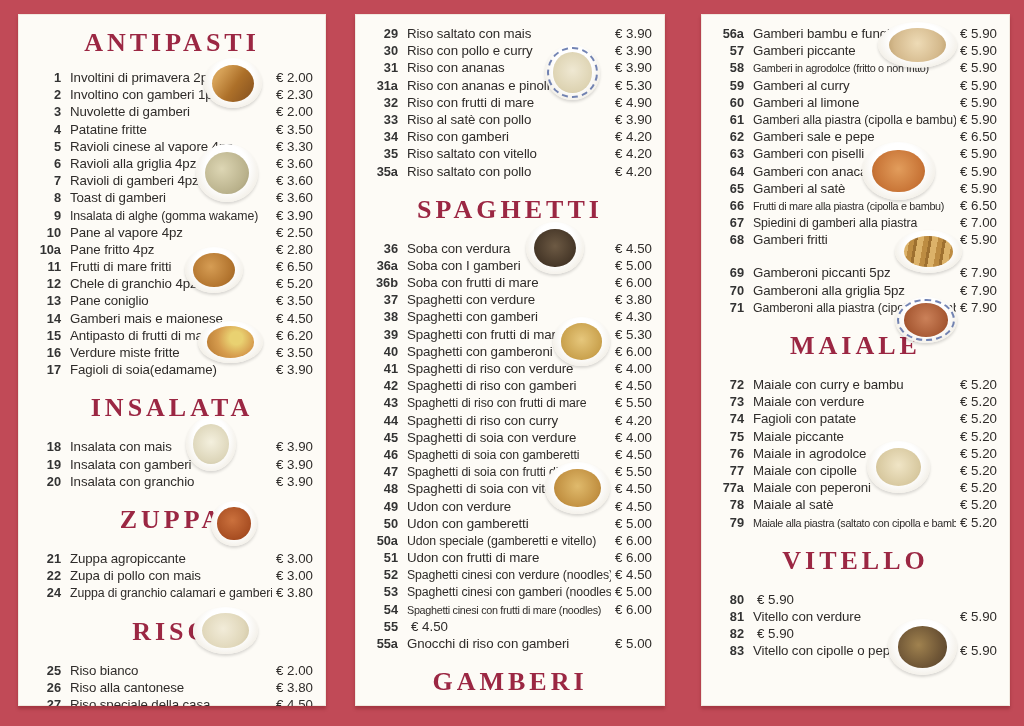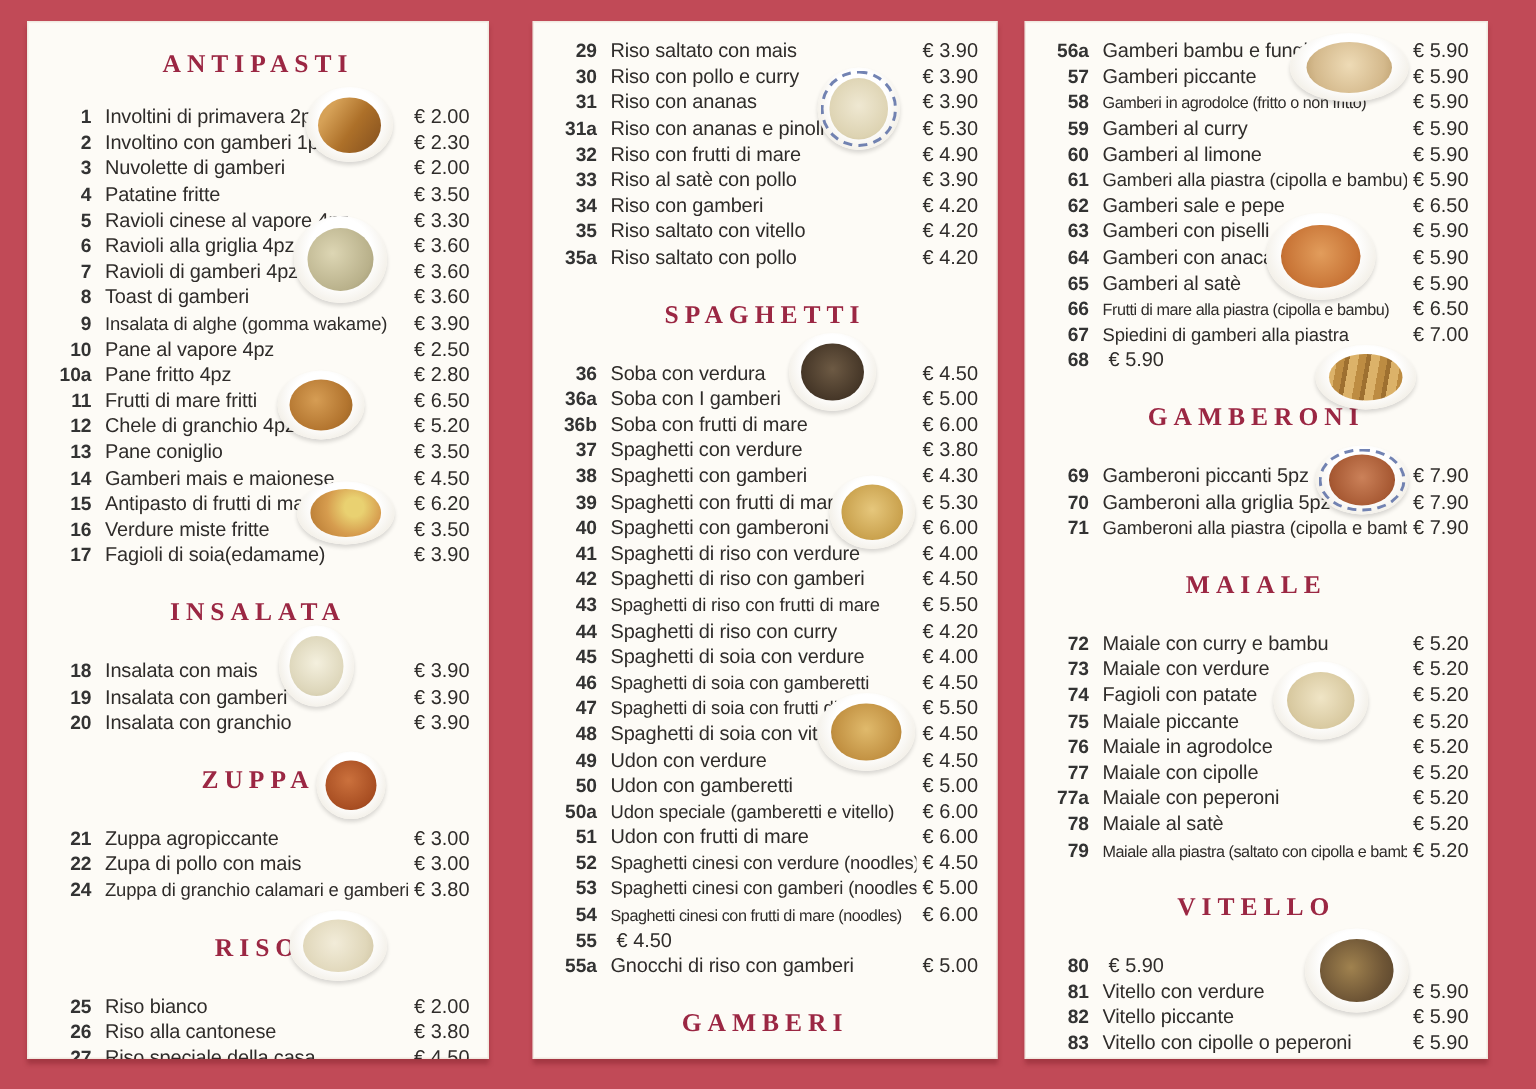--- a/index.html
+++ b/index.html
@@ -10,24 +10,24 @@
   }
   .stage{position:relative;width:1024px;height:726px;background:#c14a57;}
   .panel{
     position:absolute;top:14px;height:692px;width:308px;
     background:#fdfbf6;
     box-shadow:0 3px 3px rgba(110,20,30,.35), inset 0 0 0 1px #f1e9e0;
     padding:0 13px;box-sizing:border-box;overflow:hidden;
   }
   .panel-0{left:18px;}
   .panel-1{left:355px;width:310px;}
-  .panel-2{left:683px;width:309px;}
+  .panel-2{left:701px;width:309px;}
   .section-title{
     font-family:"Liberation Serif","DejaVu Serif",serif;
-    font-weight:bold;font-size:17px;letter-spacing:4px;
+    font-weight:bold;font-size:26px;letter-spacing:4px;
     color:#9b2743;text-align:center;line-height:30px;
     margin:14px 0 8px 0;
   }
   .panel .section:first-child .items{margin-top:12px;}
   .items{margin-top:16px;}
   .row{
     display:flex;align-items:baseline;height:17.2px;
     font-size:13.3px;color:#2f2c2a;white-space:nowrap;
   }
   .num{
@@ -489,26 +489,26 @@
             <span class="name long">Frutti di mare alla piastra (cipolla e bambu)</span>
             <span class="price">€ 6.50</span>
           </div>
           <div class="row">
             <span class="num">67</span>
             <span class="name mid">Spiedini di gamberi alla piastra</span>
             <span class="price">€ 7.00</span>
           </div>
           <div class="row">
             <span class="num">68</span>
-            <span class="price">€ 5.90</span>
-          </div>
-        </div>
-      </div>
-      <div class="section">
-        <div class="section-title">GAMBERONI</div>
+            <span class="name">Gamberi fritti</span>
+            <span class="price">€ 5.90</span>
+          </div>
+        </div>
+      </div>
+      <div class="section">
         <div class="items">
           <div class="row">
             <span class="num">69</span>
             <span class="name">Gamberoni piccanti 5pz</span>
             <span class="price">€ 7.90</span>
           </div>
           <div class="row">
             <span class="num">70</span>
             <span class="name">Gamberoni alla griglia 5pz</span>
             <span class="price">€ 7.90</span>
@@ -577,21 +577,20 @@
             <span class="num">80</span>
             <span class="price">€ 5.90</span>
           </div>
           <div class="row">
             <span class="num">81</span>
             <span class="name">Vitello con verdure</span>
             <span class="price">€ 5.90</span>
           </div>
           <div class="row">
             <span class="num">82</span>
-            <span class="name">Vitello piccante</span>
             <span class="price">€ 5.90</span>
           </div>
           <div class="row">
             <span class="num">83</span>
             <span class="name">Vitello con cipolle o peperoni</span>
             <span class="price">€ 5.90</span>
           </div>
         </div>
       </div>
       <div class="photo" style="left: 177px; top: 8px; width: 79px; height: 46px;">

